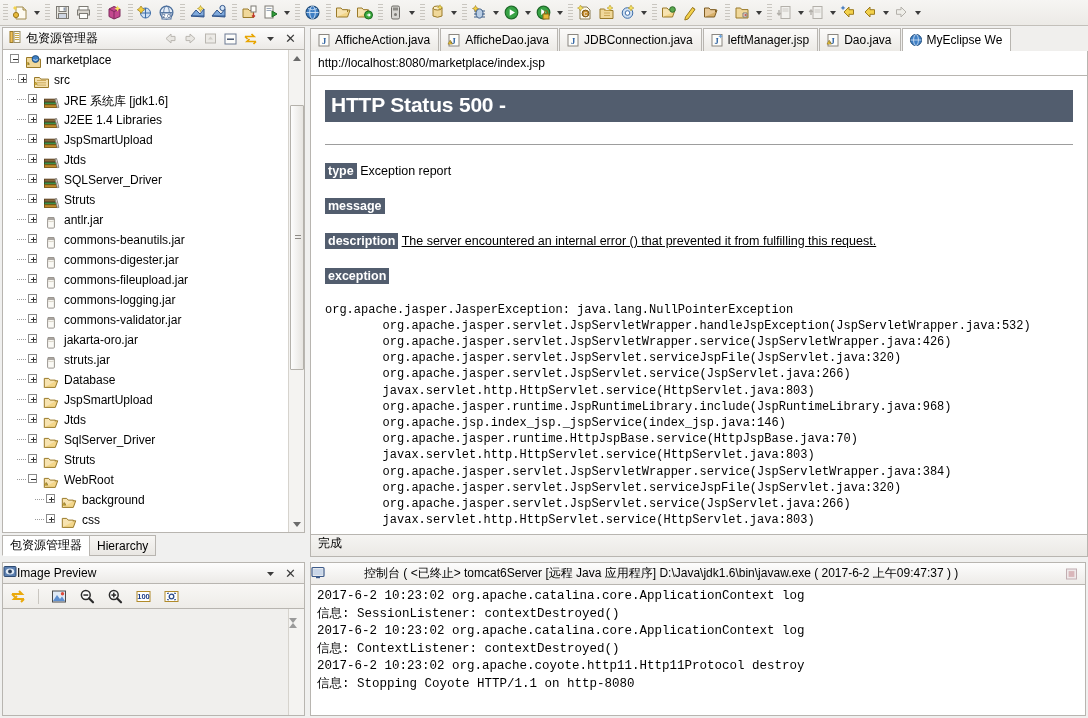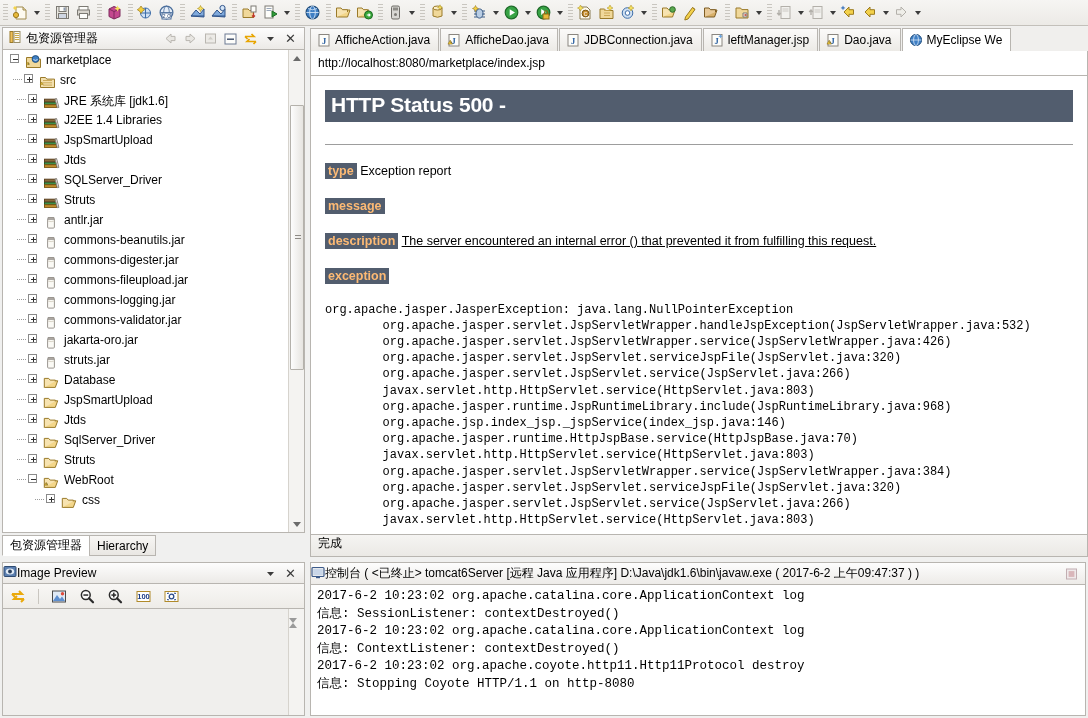--- a/index.html
+++ b/index.html
@@ -103,34 +103,34 @@
   .urlbar{position:absolute;left:0;top:24px;width:778px;height:25px;background:#fff;
     border:1px solid #b8b5b0;border-top:none;box-sizing:border-box;
     display:flex;align-items:center;padding-left:7px;font-size:12px;}
   .page{position:absolute;left:0;top:49px;width:778px;height:458px;background:#fff;
     border-left:1px solid #b8b5b0;border-right:1px solid #b8b5b0;box-sizing:border-box;
     overflow:hidden;padding:0 14px;}
   .h500{margin:14px 0 0 0;padding:3px 6px 5px 6px;color:#fff;font-size:21px;font-weight:bold;
     letter-spacing:-.2px;}
   .hr{height:1px;background:#9d9d9d;margin:22px 0 0 0;}
   .prow{margin-top:18px;font-size:12.5px;line-height:1.35;}
-  .tagw{color:#fdba74;font-weight:bold;padding:1px 3px;}
+  .tagw{color:#ffffff;font-weight:bold;padding:1px 3px;}
   .underl{text-decoration:underline;}
   .trace{margin-top:17px;font-family:"Liberation Mono","DejaVu Sans Mono",monospace;
     font-size:12px;line-height:16.2px;white-space:pre;color:#000;}
   .statusline{position:absolute;left:0;top:507px;width:778px;height:23px;
     background:linear-gradient(to bottom,#f5f4f2,#ebe9e5);
     border:1px solid #b8b5b0;box-sizing:border-box;display:flex;padding-left:7px;
     font-size:12px;}
 
   
   .console{position:absolute;left:310px;top:562px;width:776px;height:154px;}
   .ctab{position:absolute;left:0;top:0;width:776px;height:23px;
     background:linear-gradient(to bottom,#fdfdfd,#edebe8);
-    border:1px solid #b8b5b0;box-sizing:border-box;display:flex;align-items:center;}
+    border:1px solid #b8b5b0;box-sizing:border-box;display:flex;align-items:center;gap:39px;}
   .cbody{position:absolute;left:0;top:23px;width:776px;height:131px;background:#fff;
     border:1px solid #b8b5b0;border-top:none;box-sizing:border-box;
     font-family:"Liberation Mono","DejaVu Sans Mono",monospace;font-size:12.5px;
     line-height:17.5px;padding:3px 0 0 6px;white-space:pre;overflow:hidden;}
 </style>
 </head>
 <body>
 
 <div class="app">
 
@@ -469,21 +469,21 @@
                 <svg width="17" height="15" viewBox="0 0 17 15">
                   <path d="M1.5 3.5 h5.5 l1.3 1.6 h7.2 v8.4 h-14z" fill="#f0d89a" stroke="#9a7a2a"></path>
                   <circle cx="10.5" cy="5" r="3.4" fill="#3f7fc4" stroke="#23507f"></circle>
                   <path d="M8.4 5.6 q2.1 1.6 4.2 0" fill="none" stroke="#cfe2f6"></path>
                   <path d="M3 8 l1.4 2.4 h-2.8z" fill="#f3cf3e" stroke="#9b7a1e" stroke-width=".6"></path>
                   <rect x="3.3" y="9.4" width=".8" height="1" fill="#3a3a3a"></rect>
                 </svg>
               </span>
               <span class="tlabel">marketplace</span>
             </div>
-            <div class="trow" style="padding-left:20px">
+            <div class="trow" style="padding-left:14px">
               <span class="exp plus">
                 <span class="dots"></span>
                 <b></b>
               </span>
               <span class="ticon">
                 <svg width="17" height="15" viewBox="0 0 17 15">
                   <path d="M1.5 3.5 h5 l1.3 1.6 h7.7 v8.4 h-14z" fill="#f3e0ae" stroke="#9a7a2a"></path>
                   <path d="M4 6.5 h9 M4 8.8 h9 M4 11.1 h9" stroke="#c8a552" stroke-width=".9"></path>
                   <path d="M2.8 8 l1.4 2.4 h-2.8z" fill="#f3cf3e" stroke="#9b7a1e" stroke-width=".6"></path>
                 </svg>
@@ -772,20 +772,35 @@
               </span>
               <span class="ticon">
                 <svg width="17" height="15" viewBox="0 0 17 15">
                   <path d="M1.3 13.4 l2.4-6.6 h11 l-2.4 6.6z" fill="#f3d68a" stroke="#9a7a2a"></path>
                   <path d="M1.3 13.4 v-9 h4.4 l1.5 1.7 h5.1 v1.1" fill="#f7e3b0" stroke="#9a7a2a"></path>
                   <path d="M3.2 8.4 l1.6 2.8 h-3.2z" fill="#f3cf3e" stroke="#8a6a16" stroke-width=".6"></path>
                   <rect x="3.55" y="9.5" width=".7" height="1" fill="#2b2b2b"></rect>
                 </svg>
               </span>
               <span class="tlabel">WebRoot</span>
+            </div>
+            <div class="trow" style="padding-left:42px">
+              <span class="exp plus">
+                <span class="dots"></span>
+                <b></b>
+              </span>
+              <span class="ticon">
+                <svg width="17" height="15" viewBox="0 0 17 15">
+                  <path d="M1.3 13.4 l2.4-6.6 h11 l-2.4 6.6z" fill="#f3d68a" stroke="#9a7a2a"></path>
+                  <path d="M1.3 13.4 v-9 h4.4 l1.5 1.7 h5.1 v1.1" fill="#f7e3b0" stroke="#9a7a2a"></path>
+                  <path d="M3.2 8.4 l1.6 2.8 h-3.2z" fill="#f3cf3e" stroke="#8a6a16" stroke-width=".6"></path>
+                  <rect x="3.55" y="9.5" width=".7" height="1" fill="#2b2b2b"></rect>
+                </svg>
+              </span>
+              <span class="tlabel">background</span>
             </div>
             <div class="trow" style="padding-left:42px">
               <span class="exp plus">
                 <span class="dots"></span>
                 <b></b>
               </span>
               <span class="ticon">
                 <svg width="17" height="15" viewBox="0 0 17 15">
                   <path d="M1.3 13.4 l2.4-6.6 h11 l-2.4 6.6z" fill="#f3d68a" stroke="#9a7a2a"></path>
                   <path d="M1.3 13.4 v-9 h4.4 l1.5 1.7 h5.1 v1.1" fill="#f7e3b0" stroke="#9a7a2a"></path>

